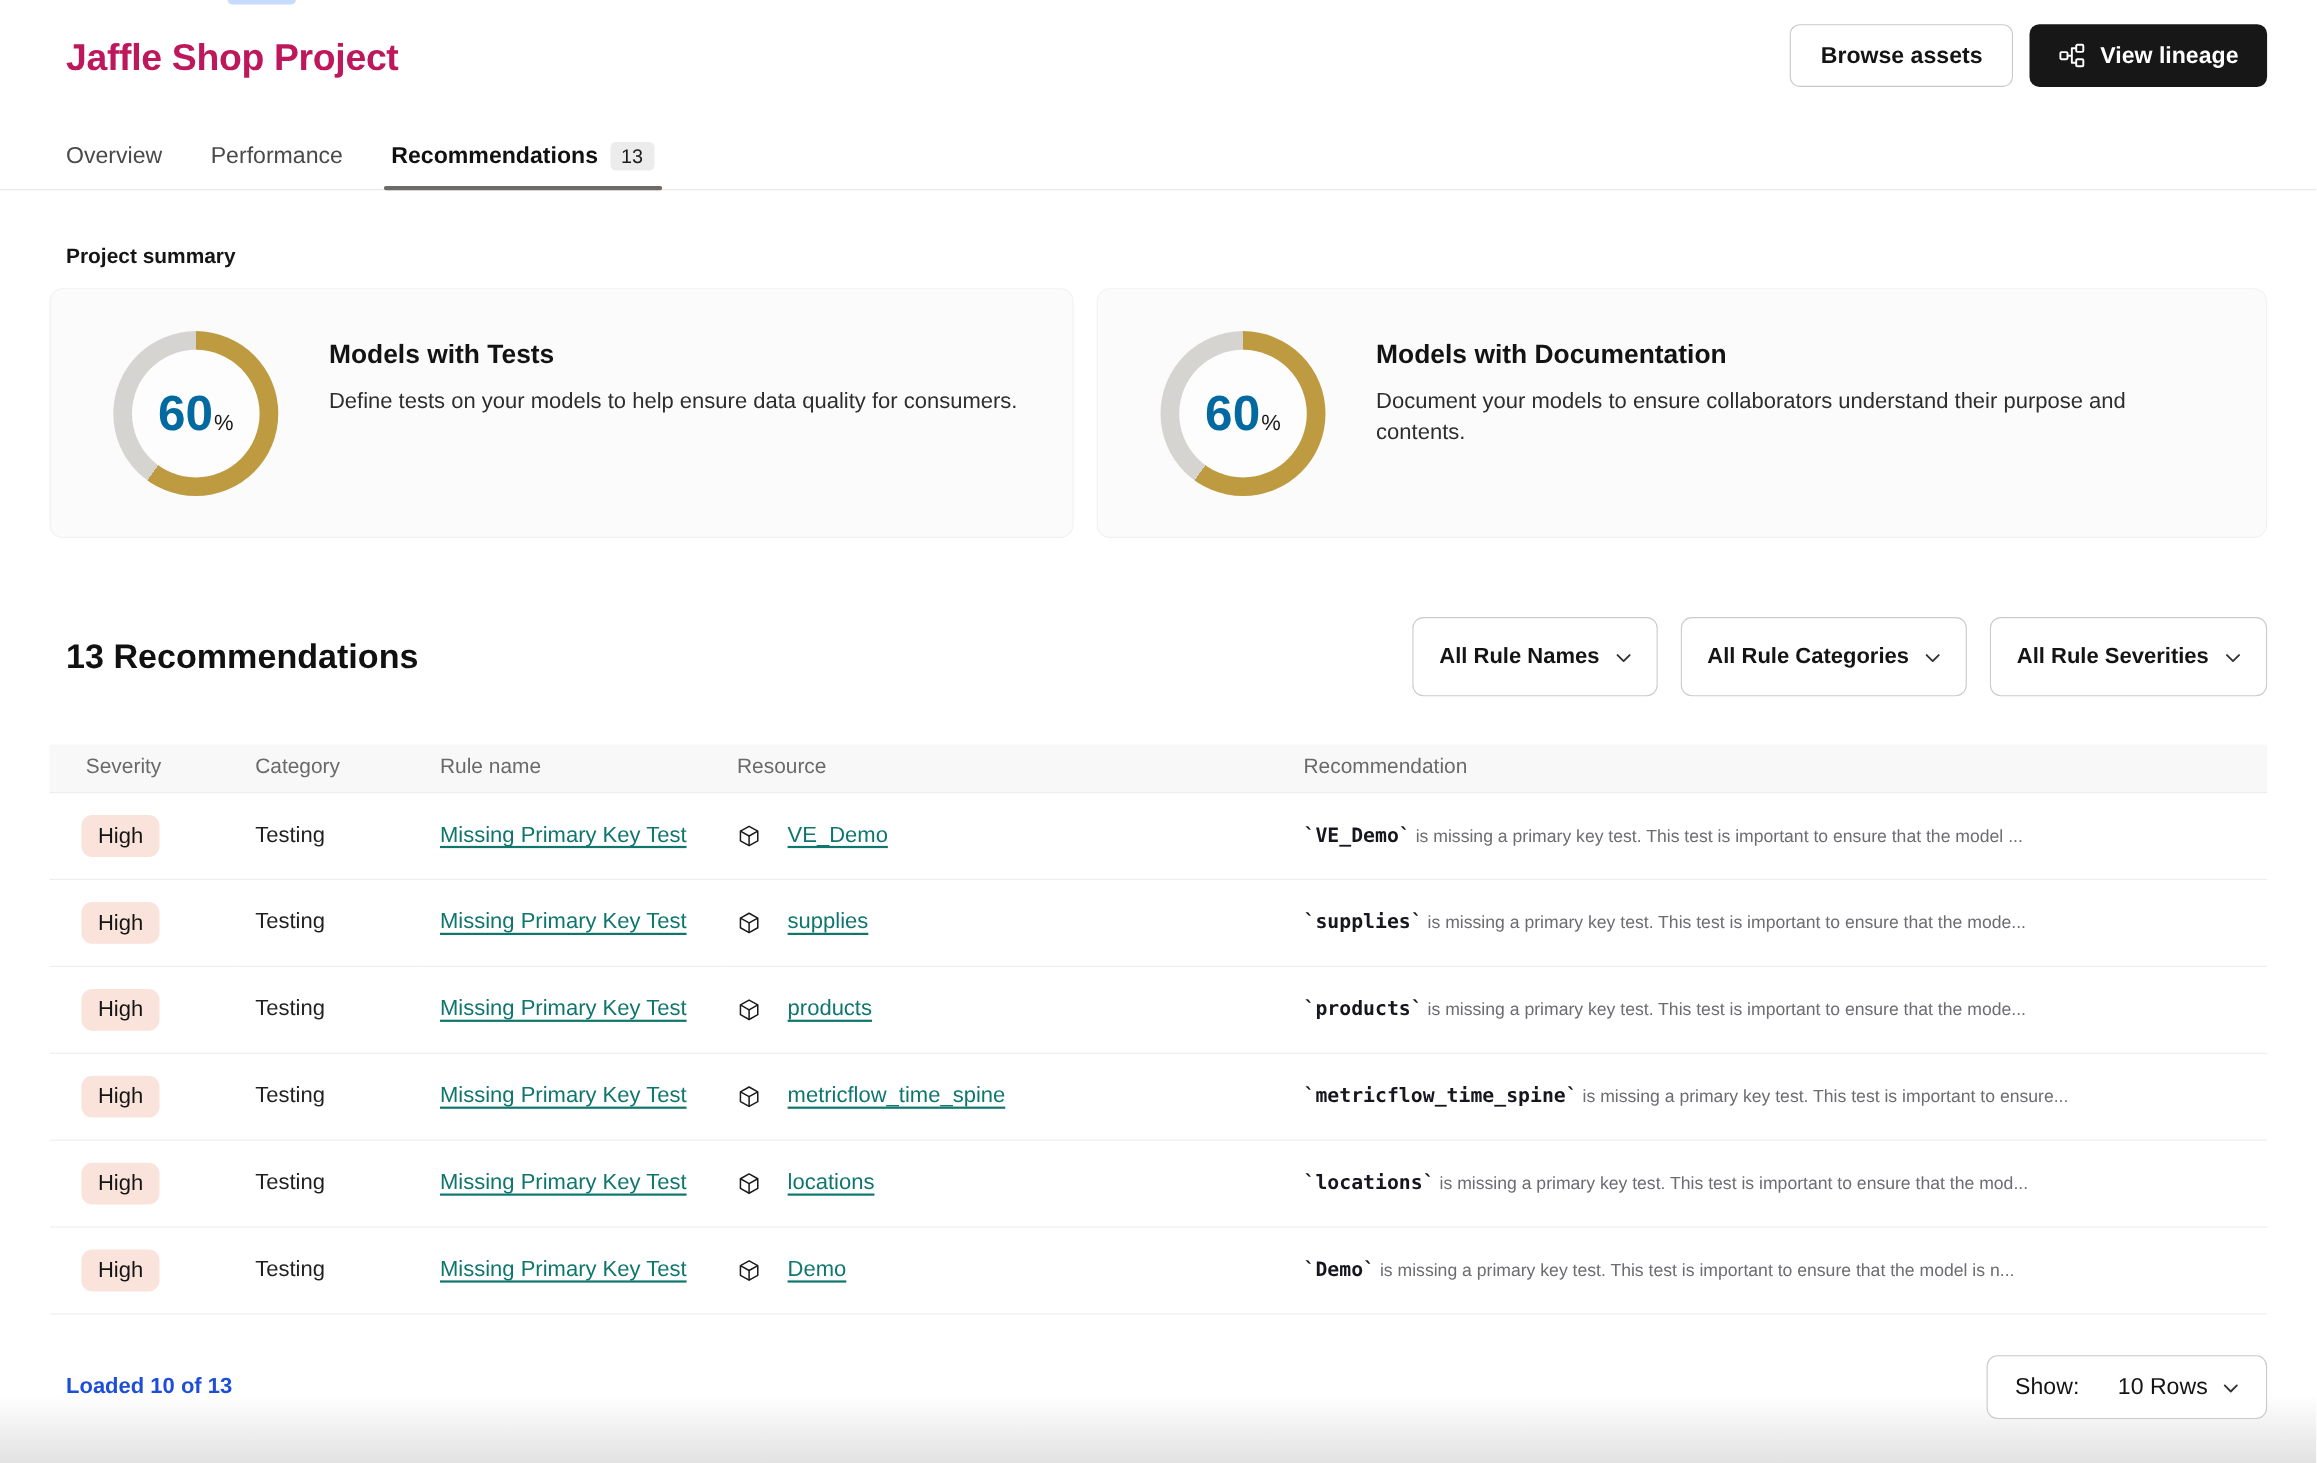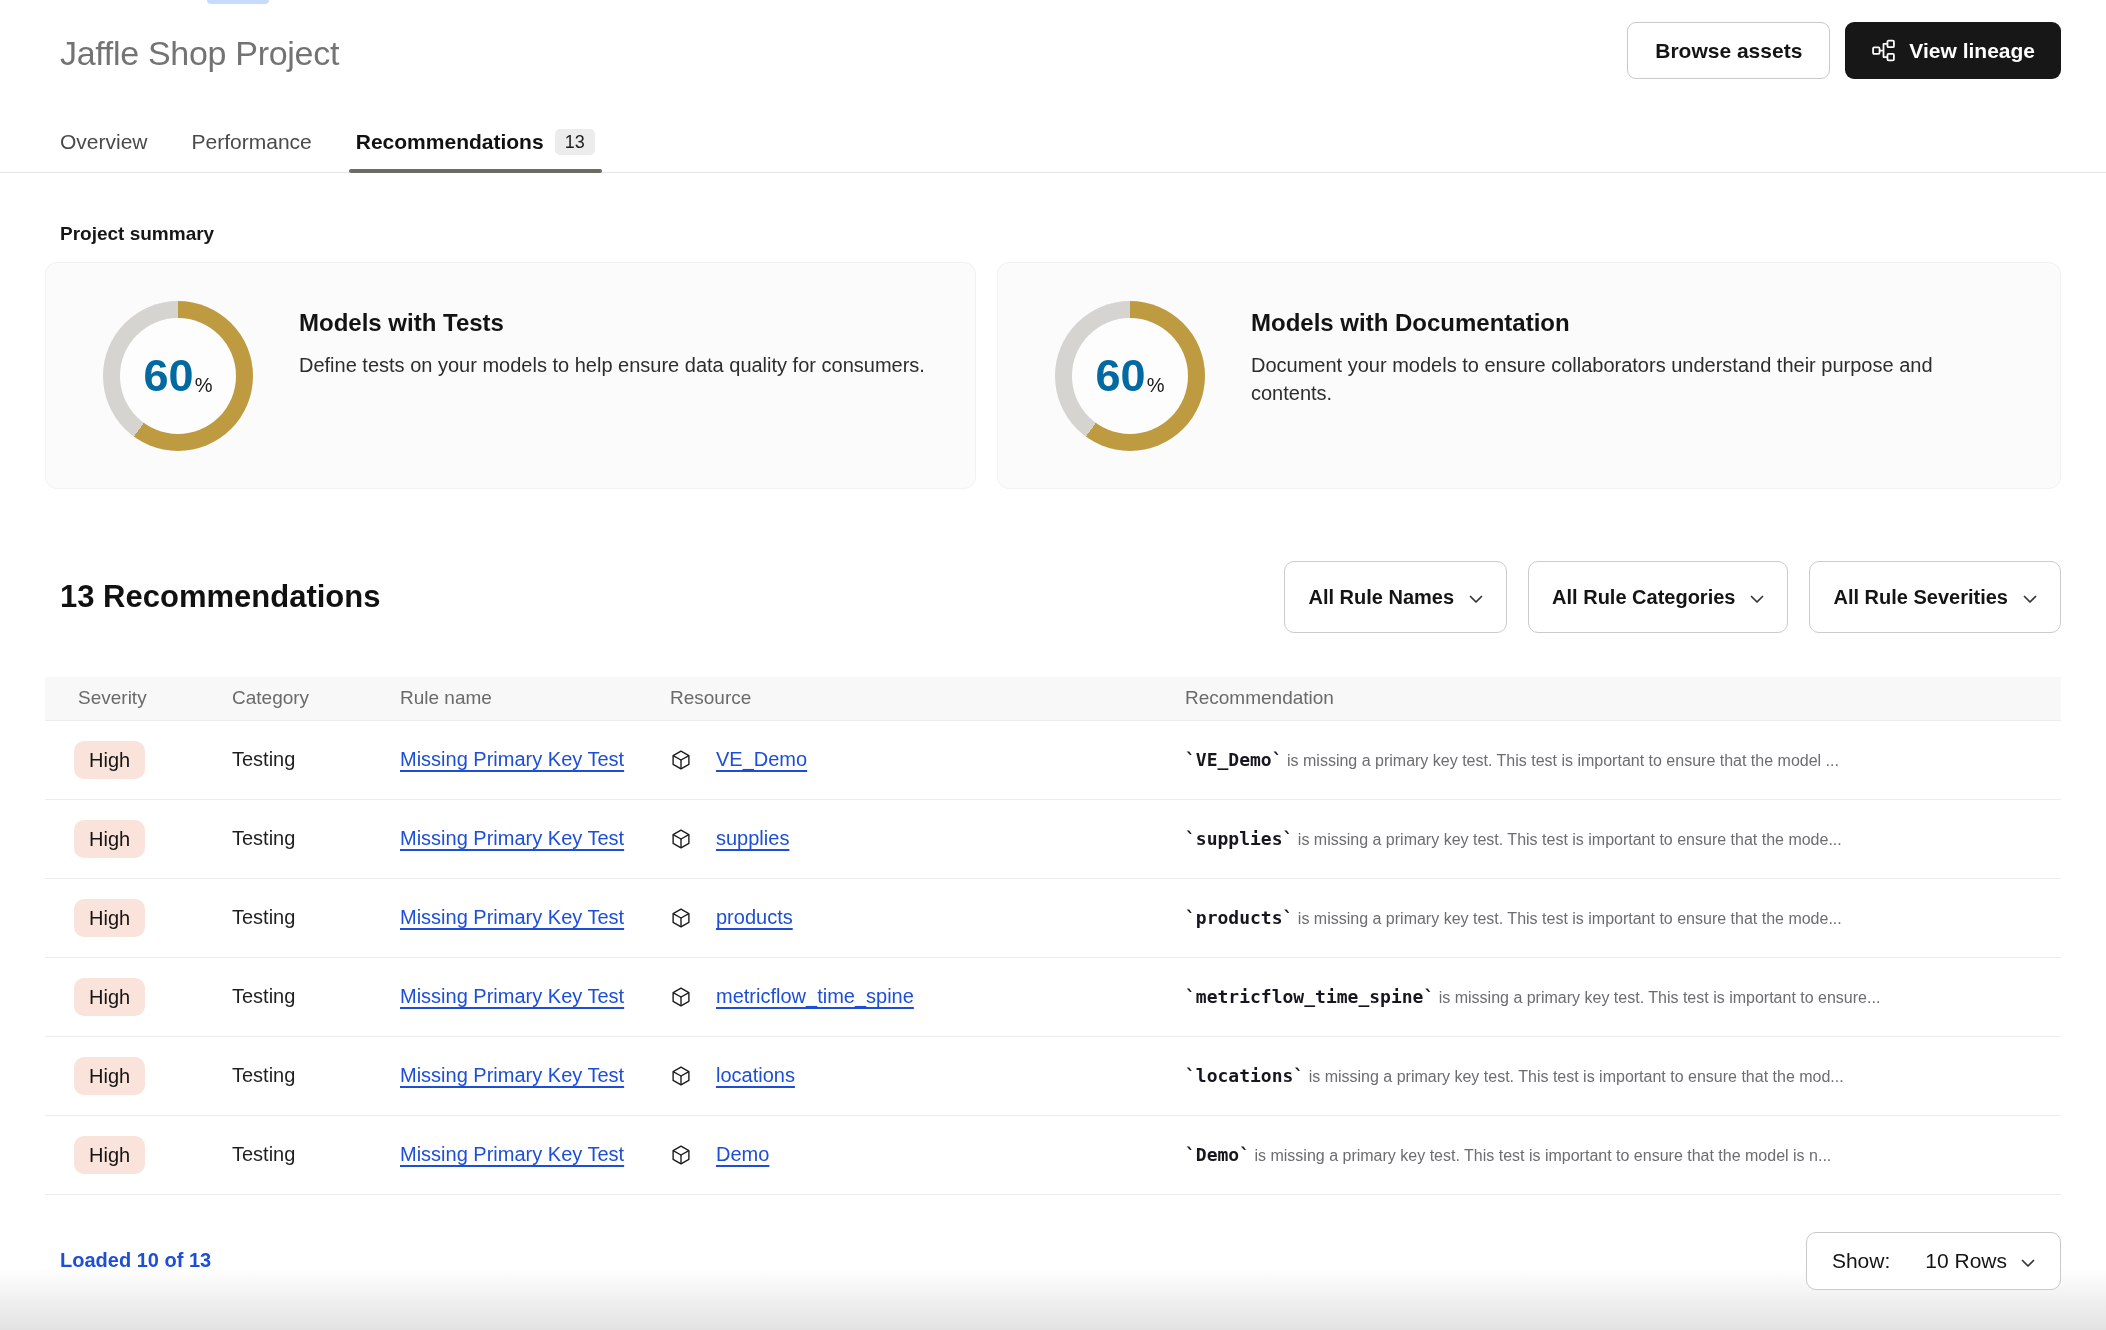--- a/index.html
+++ b/index.html
@@ -9,21 +9,21 @@
     background:#ffffff; color:#1a1a1a;
     font-family:"Liberation Sans", sans-serif;
   }
   
   .top-artifact { position:absolute; left:207px; top:0; width:62px; height:4px;
     border-radius:0 0 4px 4px; }
 
   
   .page-header { display:flex; justify-content:space-between; align-items:flex-start;
     padding:22px 45px 0 60px; }
-  .page-title { font-size:34px; font-weight:400; letter-spacing:-0.3px; margin-top:12px; color:#737373; }
+  .page-title { font-size:34px; font-weight:700; letter-spacing:-0.3px; margin-top:12px; color:#be185d; }
   .actions { display:flex; gap:15px; }
   .btn { height:57px; border-radius:9px; font-size:21px; font-weight:600;
     display:flex; align-items:center; cursor:pointer;
     font-family:"Liberation Sans", sans-serif; }
   .btn-secondary { background:#fff; border:1px solid #c9c9c9; color:#141414; padding:15px 27px; }
   .btn-primary { border:none; color:#fff; padding:0 26px; gap:13px; }
   .btn svg { display:block; }
 
   
   .tabs { display:flex; gap:44px; margin-top:50px; padding:0 46px 0 60px;
@@ -68,21 +68,21 @@
   table { width:100%; border-collapse:collapse; table-layout:fixed; }
   thead th { background:#f8f8f8; height:43px; text-align:left; font-size:19px;
     font-weight:400; color:#6a6a6a; padding-left:15px; }
   thead th:first-child { padding-left:33px; }
   tbody td { height:79px; border-bottom:1px solid #ededed; padding-left:15px;
     font-size:20px; color:#1f1f1f; vertical-align:middle; }
   tbody tr:first-child td { border-top:1px solid #ececec; }
   tbody td:first-child { padding-left:29px; }
   .badge-high { display:inline-block; background:#fae3da; color:#151515; font-size:20px;
     padding:9px 15px; border-radius:10px; line-height:1; }
-  .rule-link, .res-link { color:#1d4ed8; text-decoration:underline;
+  .rule-link, .res-link { color:#0f766e; text-decoration:underline;
     text-underline-offset:4px; text-decoration-thickness:1.5px; cursor:pointer; }
   .res { display:flex; align-items:center; gap:24px; }
   .cube { display:flex; flex:none; }
   .rec-line { display:block; white-space:nowrap; overflow:hidden; }
   .rec-code { font-family:"DejaVu Sans Mono", monospace; font-weight:700; font-size:18px;
     color:#16161f; }
   .rec-gray { font-size:16px; color:#6c6c71; }
 
   
   .table-footer { display:flex; justify-content:space-between; align-items:center;

